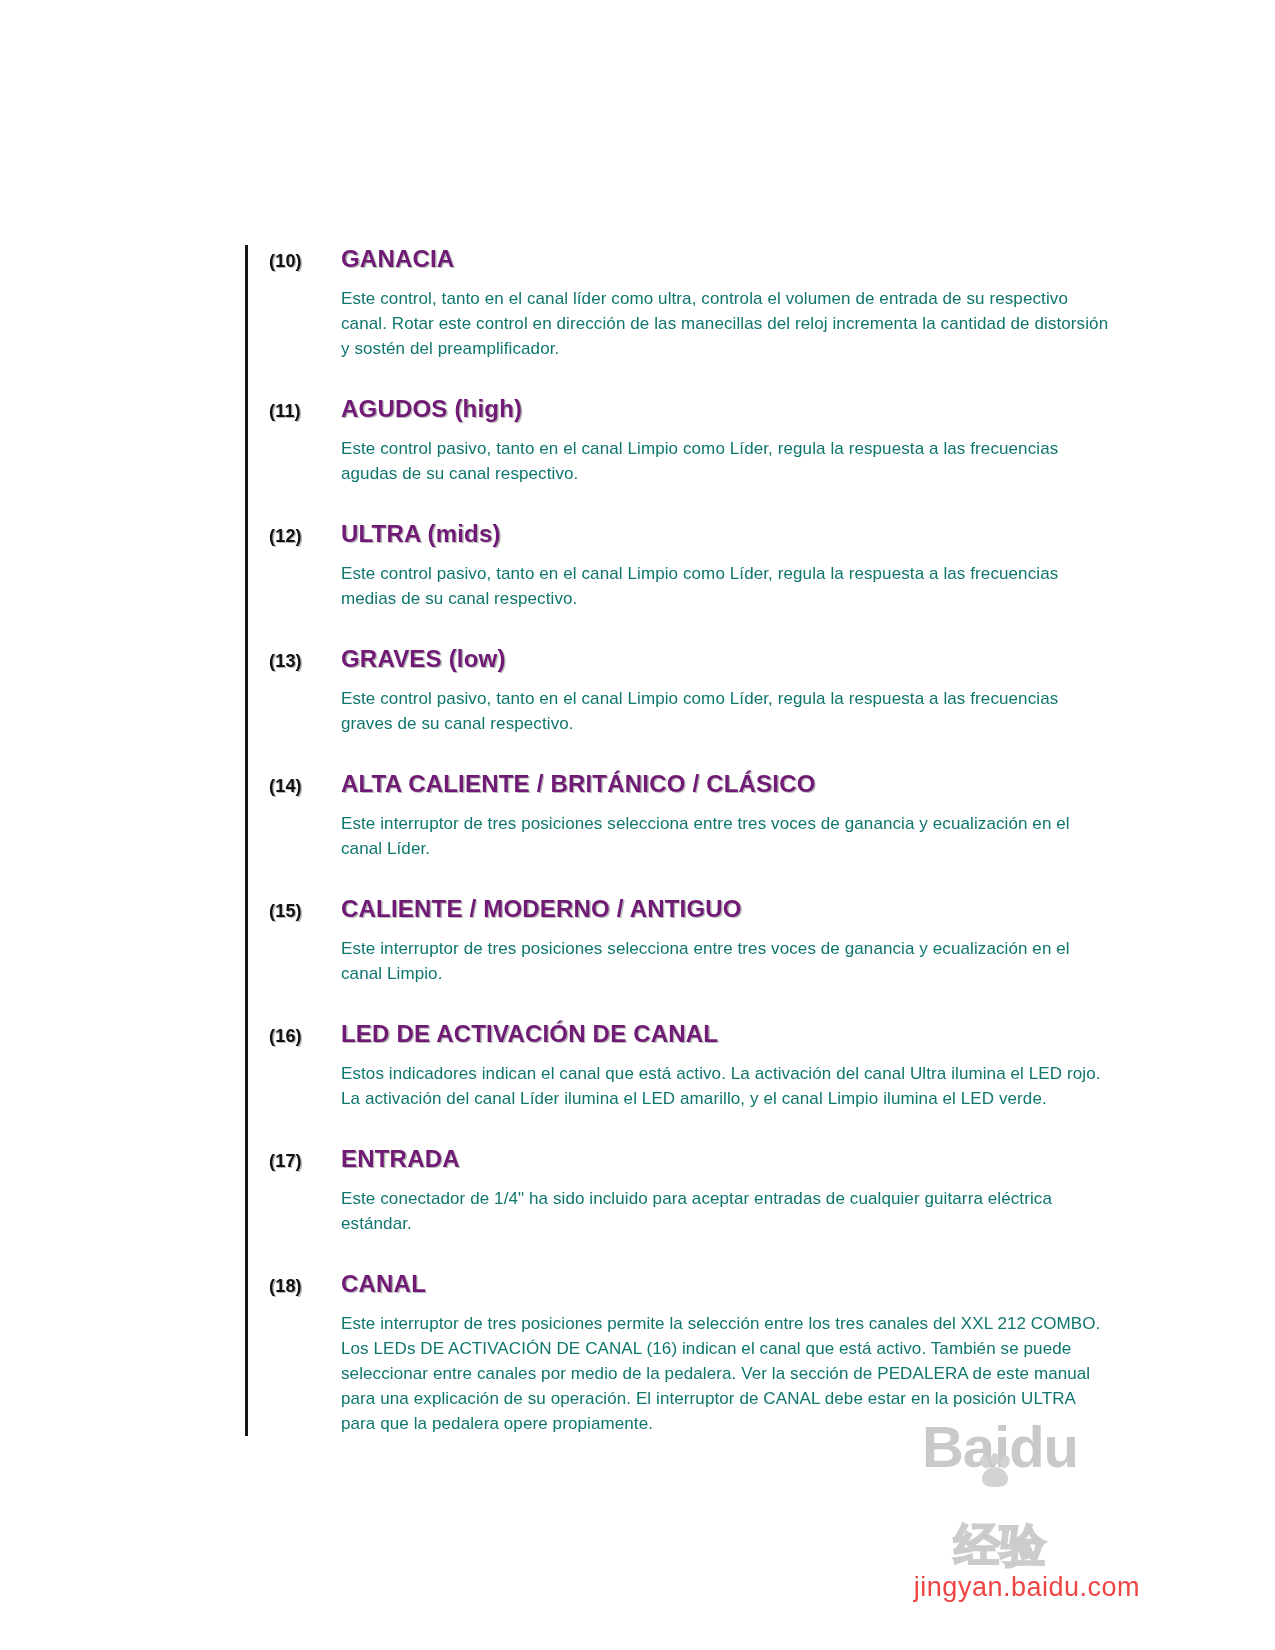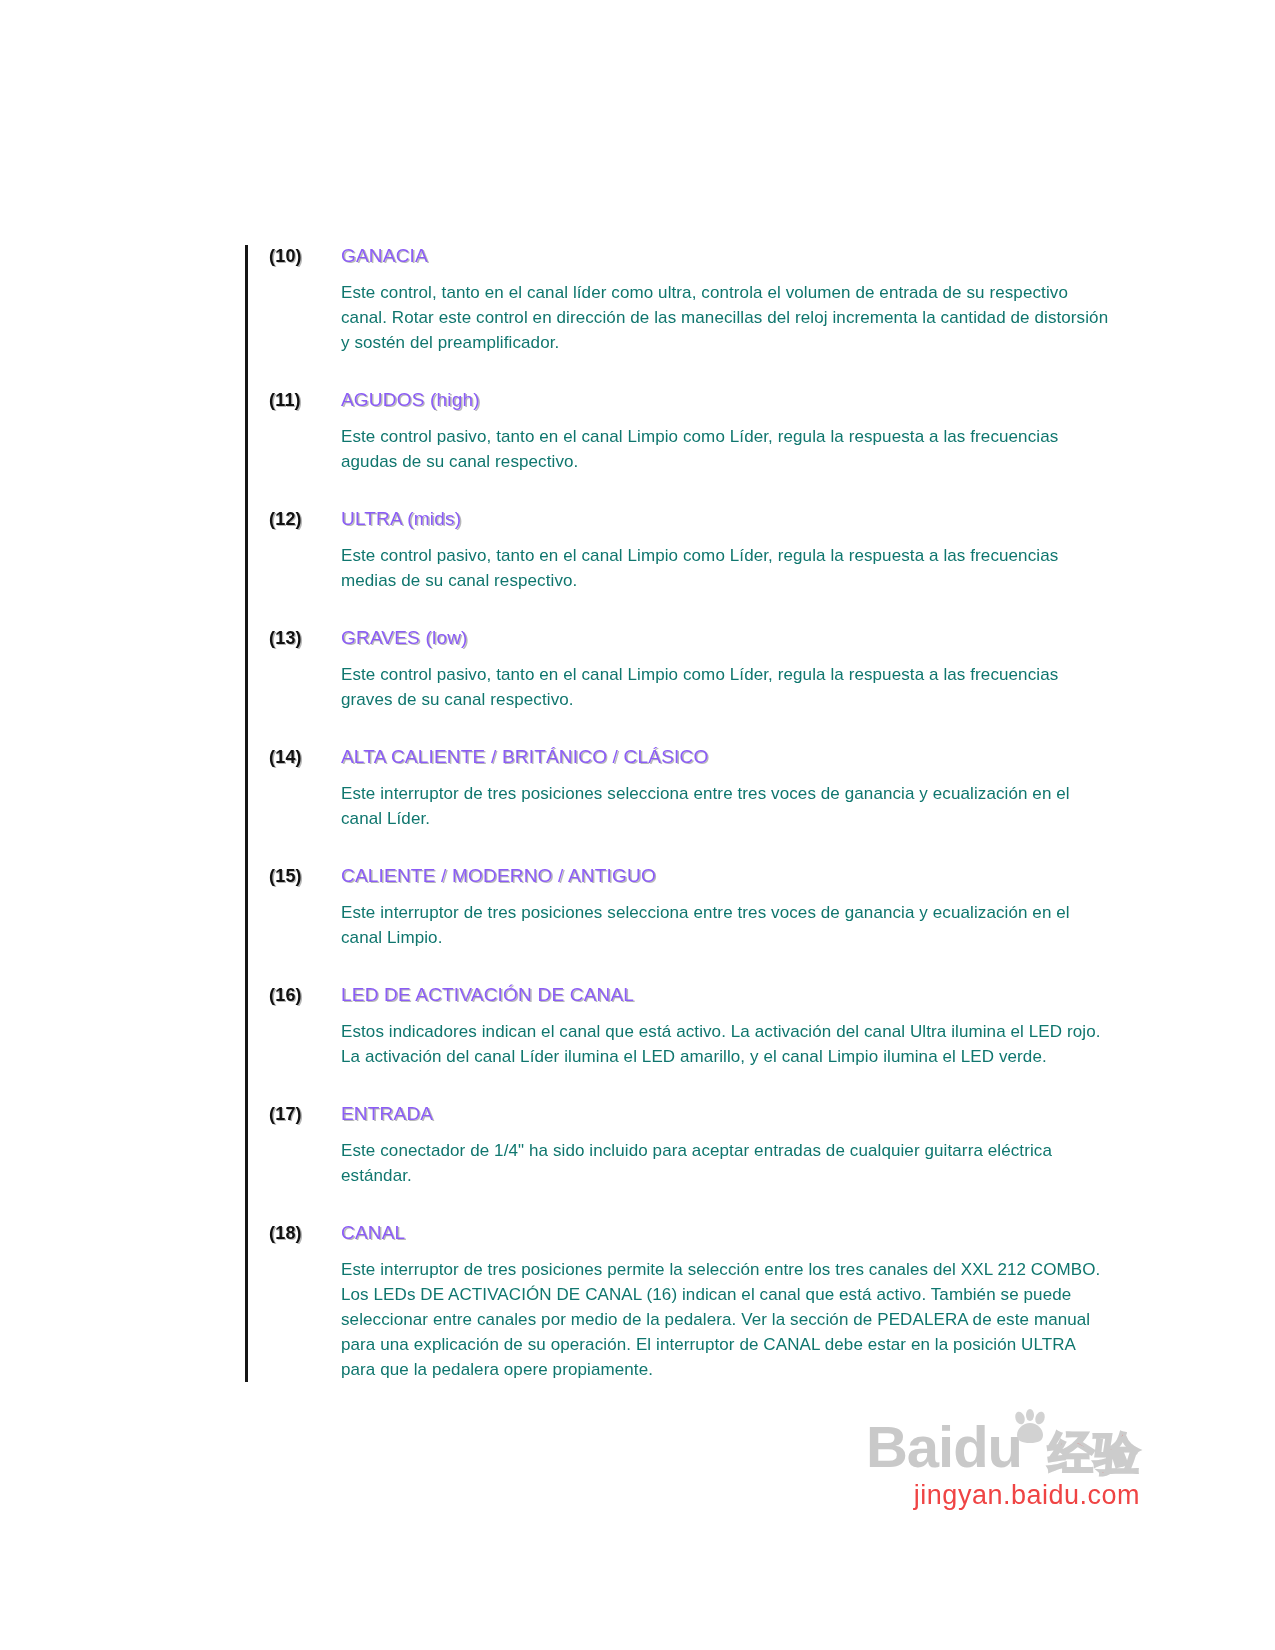--- a/index.html
+++ b/index.html
@@ -35,23 +35,23 @@
   .section-num {
     flex: 0 0 72px;
     padding-left: 21px;
     font-size: 18px;
     font-weight: bold;
     color: #111111;
     text-shadow: 1.4px 1.2px 0 rgba(0,0,0,0.28);
     letter-spacing: 0.2px;
   }
   .section-title {
-    font-size: 19px;
-    font-weight: normal;
-    color: #8b5cf6;
+    font-size: 24px;
+    font-weight: bold;
+    color: #701a75;
     text-shadow: 1.4px 1.2px 0 rgba(0,0,0,0.28);
     letter-spacing: 0.2px;
   }
   .section-body {
     margin: 13px 0 0 93px;
     max-width: 768px;
     font-size: 17px;
     line-height: 25px;
     color: #0f766e;
     letter-spacing: 0.1px;
@@ -59,23 +59,24 @@
   .watermark {
     position: absolute;
     left: 860px;
     top: 1418px;
     width: 280px;
     text-align: right;
     user-select: none;
   }
   .wm-brand-row {
     display: flex;
-    align-items: flex-end;
+    align-items: center;
     justify-content: flex-end;
     gap: 2px;
+    flex-direction: column;
   }
   .wm-brand {
     font-size: 58px;
     font-weight: bold;
     color: #c9c9c9;
     line-height: 1;
     letter-spacing: -1px;
   }
   .wm-paw {
     position: relative;

